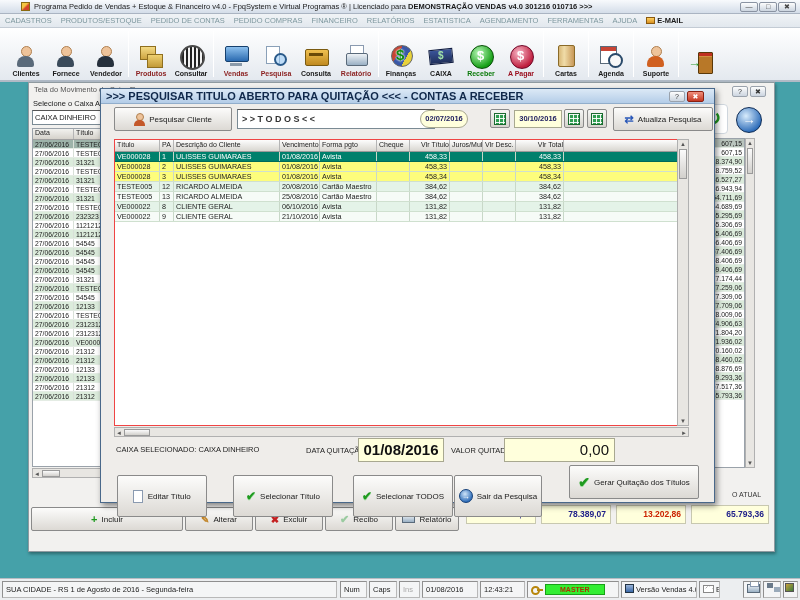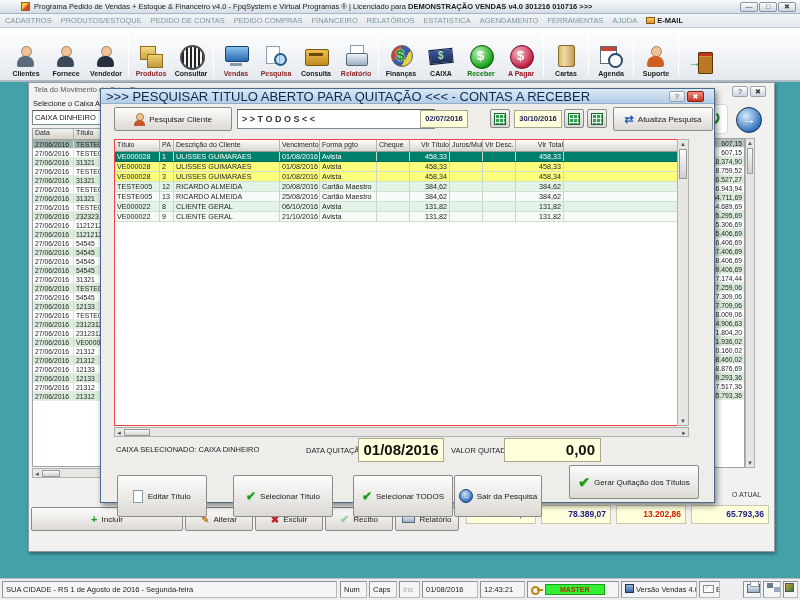--- a/index.html
+++ b/index.html
@@ -109,21 +109,21 @@
   .mini-person { width:11px; height:13px; position:relative; display:inline-block; }
   .mini-person::before { content:""; position:absolute; width:6px; height:6px; border-radius:50%; background:#eec39a; border:1px solid #b08050; left:2px; top:0; }
   .mini-person::after { content:""; position:absolute; width:11px; height:6px; border-radius:5px 5px 0 0; background:#c4582a; left:0; bottom:0; }
   .mini-circle-arrow { width:14px; height:14px; border-radius:50%; background:radial-gradient(circle at 5px 4px,#cfe4f8,#2a6ab8 75%); border:1px solid #14407a; color:#fff; font-size:8px; font-weight:bold; text-align:center; line-height:13px; display:inline-block; }
   .mini-circle-arrow::after{content:"→";}
   .g-swap { color:#2a58b8; font-size:11px; font-weight:bold; }
 
   
   #dialog { left:100px; top:88px; width:615px; height:415px; background:#efedea; border:1px solid #49688a; box-shadow:2px 3px 6px rgba(0,0,0,.45); }
   #dlg-titlebar { left:0; top:0; width:613px; height:15px; background:linear-gradient(#dce9f6,#b4cde8); border-bottom:1px solid #92aecb; display:flex; align-items:center; padding-left:5px; }
-  #dlg-title { font-size:13px; font-weight:normal; color:#10284a; white-space:nowrap; }
+  #dlg-title { font-size:11px; font-weight:bold; color:#10284a; white-space:nowrap; }
   #dlg-help { left:568px; top:2px; } 
   #dlg-close { left:586px; top:2px; width:17px; background:linear-gradient(#f0907e,#c43823); border-color:#8a2012; color:#fff; }
 
   #btn-pesquisar-cliente { left:13px; top:18px; width:118px; height:24px; }
   #search-field { left:136px; top:20px; width:198px; height:20px; background:#fff; border:1px solid #7a8a94; border-top-color:#555; font-size:9px; font-weight:bold; color:#333; line-height:18px; padding-left:4px; }
   .date-field { top:21px; width:48px; height:18px; background:#ffffdc; border:1px solid #a8a890; font-size:7.5px; font-weight:bold; color:#202060; text-align:center; line-height:16px; }
   .cal-btn { top:20px; width:20px; height:19px; background:linear-gradient(#f6f6f5,#d6d3ce); border:1px solid #8a8a8a; border-radius:2px; display:flex; align-items:center; justify-content:center; }
   .cal-glyph { width:12px; height:12px; background:#2e9e50; border:1px solid #1a6a30; background-image:linear-gradient(rgba(255,255,255,.9) 1px,transparent 1px),linear-gradient(90deg,rgba(255,255,255,.9) 1px,transparent 1px); background-size:4px 4px; }
   #btn-atualiza { left:512px; top:18px; width:100px; height:24px; }
 
@@ -139,21 +139,21 @@
   .c0{width:45px;} .c1{width:14px;} .c2{width:106px;} .c3{width:40px;} .c4{width:57px;} .c5{width:33px;}
   .c6{width:40px;text-align:right;padding-right:2px;} .c7{width:33px;} .c8{width:33px;} .c9{width:48px;text-align:right;padding-right:2px;}
   .cfill{flex:1;border-right:none!important;}
   #dlg-vscroll { left:576px; top:50px; width:12px; height:287px; background:#e8e6e2; border:1px solid #b0b0b0; }
   #dlg-hscroll { left:13px; top:338px; width:575px; height:10px; background:#e8e6e2; border:1px solid #b0b0b0; }
 
   #caixa-selecionado { left:15px; top:356px; font-size:7.5px; color:#222; }
   #lbl-data-quitacao { left:205px; top:357px; font-size:7.5px; color:#222; }
   #field-data-quitacao { left:257px; top:349px; width:86px; height:24px; background:#ffffdc; border:1px solid #a8a890; font-size:15px; font-weight:bold; color:#111; text-align:center; line-height:22px; }
   #lbl-valor-quitado { left:350px; top:357px; font-size:7.5px; color:#222; }
-  #field-valor-quitado { left:403px; top:349px; width:97px; height:24px; background:#ffffdc; border:1px solid #a8a890; font-size:15px; font-weight:bold; color:#111; text-align:right; line-height:22px; padding-right:5px; }
+  #field-valor-quitado { left:403px; top:349px; width:111px; height:24px; background:#ffffdc; border:1px solid #a8a890; font-size:15px; font-weight:normal; color:#111; text-align:right; line-height:22px; padding-right:5px; }
   .dlg-btn { top:386px; height:42px; }
 
   
   #statusbar { left:0; top:578px; width:800px; height:22px; background:#eceef0; border-top:1px solid #b8bcc2; }
   .seg { position:absolute; top:2px; height:17px; border:1px solid #b8b8b8; border-top-color:#8f8f8f; border-left-color:#8f8f8f; background:#f4f5f6; font-size:7.5px; line-height:15px; padding:0 3px; white-space:nowrap; overflow:hidden; }
   .seg.gray { color:#aaa; }
   #seg-master { display:flex; align-items:center; gap:2px; }
   #master-box { background:#33ee33; border:1px solid #18a018; color:#aa3300; font-weight:bold; font-size:7px; padding:0 14px; height:11px; line-height:10px; }
   .key-icon { width:12px; height:8px; position:relative; display:inline-block; }
   .key-icon::before { content:""; position:absolute; width:5px; height:5px; border:2px solid #b8860b; border-radius:50%; left:0; top:0; }
@@ -482,21 +482,21 @@
     <span id="dlg-title">&gt;&gt;&gt; PESQUISAR TITULO ABERTO PARA QUITAÇÃO &lt;&lt;&lt; - CONTAS A RECEBER</span>
   </div>
   <div class="abs smallbtn q" id="dlg-help"></div>
   <div class="abs smallbtn x" id="dlg-close"></div>
 
   <div class="abs btn" id="btn-pesquisar-cliente">
     <span class="mini-person"></span>
     <span>Pesquisar Cliente</span>
   </div>
   <div class="abs" id="search-field">&gt; &gt; T O D O S &lt; &lt;</div>
-  <div class="abs date-field" style="left:319px;">02/07/2016</div>
+  <div class="abs date-field" style="left:319px;border-radius:9px;">02/07/2016</div>
   <div class="abs cal-btn" style="left:389px;">
       <span class="cal-glyph"></span>
     </div>
   <div class="abs date-field" style="left:413px;">30/10/2016</div>
   <div class="abs cal-btn" style="left:463px;">
       <span class="cal-glyph"></span>
     </div>
   <div class="abs cal-btn" style="left:486px;">
       <span class="cal-glyph"></span>
     </div>

